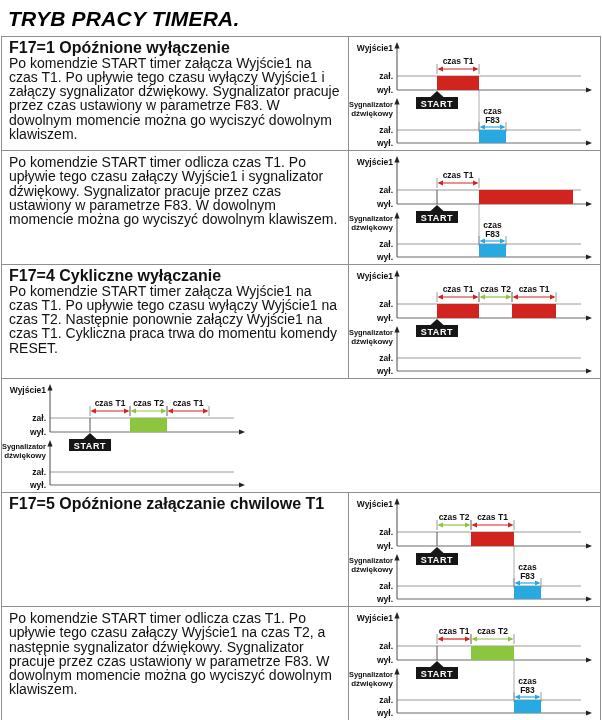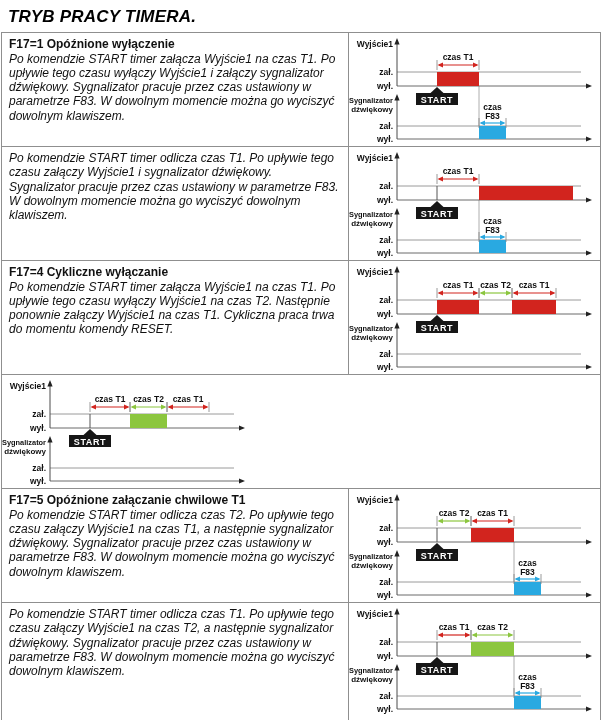--- a/index.html
+++ b/index.html
@@ -2,38 +2,38 @@
 <html><head>
 <meta charset="utf-8">
 <style>
   * { margin:0; padding:0; box-sizing:border-box; }
   html,body { background:#ffffff; }
   body {
     width:602px; height:720px; overflow:hidden;
     font-family:"Liberation Sans", sans-serif; color:#111;
   }
   .title {
-    font-size:17px; font-weight:bold; font-style:italic;
+    font-size:21px; font-weight:bold; font-style:italic;
     margin:7px 0 5px 8px; letter-spacing:.2px; color:#000;
   }
   .modes-table {
     width:600px; margin-left:1px;
     border:1px solid #8f8f8f;
   }
   .mode-row {
     display:grid; grid-template-columns:347px 1fr;
     border-bottom:1px solid #8f8f8f; height:114px;
   }
   .mode-row:last-child { border-bottom:none; height:118px; }
   .cell-text {
     border-right:1px solid #8f8f8f;
     padding:4px 8px 0 7px;
   }
-  .mode-heading { font-weight:bold; font-size:12px; line-height:14.5px; }
-  .mode-body   { font-size:12px; line-height:14.3px;font-style:italic; }
+  .mode-heading { font-weight:bold; font-size:16px; line-height:14.5px; }
+  .mode-body   { font-size:14px; line-height:14.3px; }
   .cell-diagram { position:relative; overflow:hidden; }
   .cell-diagram svg { display:block; margin-top:1px; }
 </style>
 </head>
 <body>
 
 <h1 class="title">TRYB PRACY TIMERA.</h1>
 
 <div class="modes-table">
 
@@ -225,21 +225,20 @@
           <text x="44" y="78" text-anchor="end" font-size="8" font-weight="bold" fill="#111111" font-family="&quot;Liberation Sans&quot;, sans-serif">dźwiękowy</text>
           <text x="44" y="95" text-anchor="end" font-size="8.5" font-weight="bold" fill="#111111" font-family="&quot;Liberation Sans&quot;, sans-serif">zał.</text>
           <text x="44" y="108" text-anchor="end" font-size="8.5" font-weight="bold" fill="#111111" font-family="&quot;Liberation Sans&quot;, sans-serif">wył.</text>
         </svg>
     </div>
   </div>
 
   <div class="mode-row">
     <div class="cell-text">
       <div class="mode-heading">F17=5 Opóźnione załączanie chwilowe T1</div>
-      <div class="mode-body">Po komendzie START timer odlicza czas T2. Po upływie tego czasu załączy Wyjście1 na czas T1, a następnie sygnalizator dźwiękowy. Sygnalizator pracuje przez czas ustawiony w parametrze F83. W dowolnym momencie można go wyciszyć dowolnym klawiszem.</div>
     </div>
     <div class="cell-diagram">
       <svg width="250" height="112" viewBox="0 0 250 112">
           <line x1="165" y1="52" x2="165" y2="92" stroke="#9a9a9a" stroke-width="0.8"></line>
           <line x1="48" y1="38" x2="232" y2="38" stroke="#9a9a9a" stroke-width="1"></line>
           <line x1="48" y1="52" x2="239" y2="52" stroke="#6b6b6b" stroke-width="1"></line>
           <polygon points="243,52 237,49.4 237,54.6" fill="#222"></polygon>
           <line x1="48" y1="8" x2="48" y2="52" stroke="#4a4a4a" stroke-width="1"></line>
           <polygon points="48,4 45.4,10.5 50.6,10.5" fill="#222"></polygon>
           <text x="44" y="13" text-anchor="end" font-size="8.5" font-weight="bold" fill="#111111" font-family="&quot;Liberation Sans&quot;, sans-serif">Wyjście1</text>

